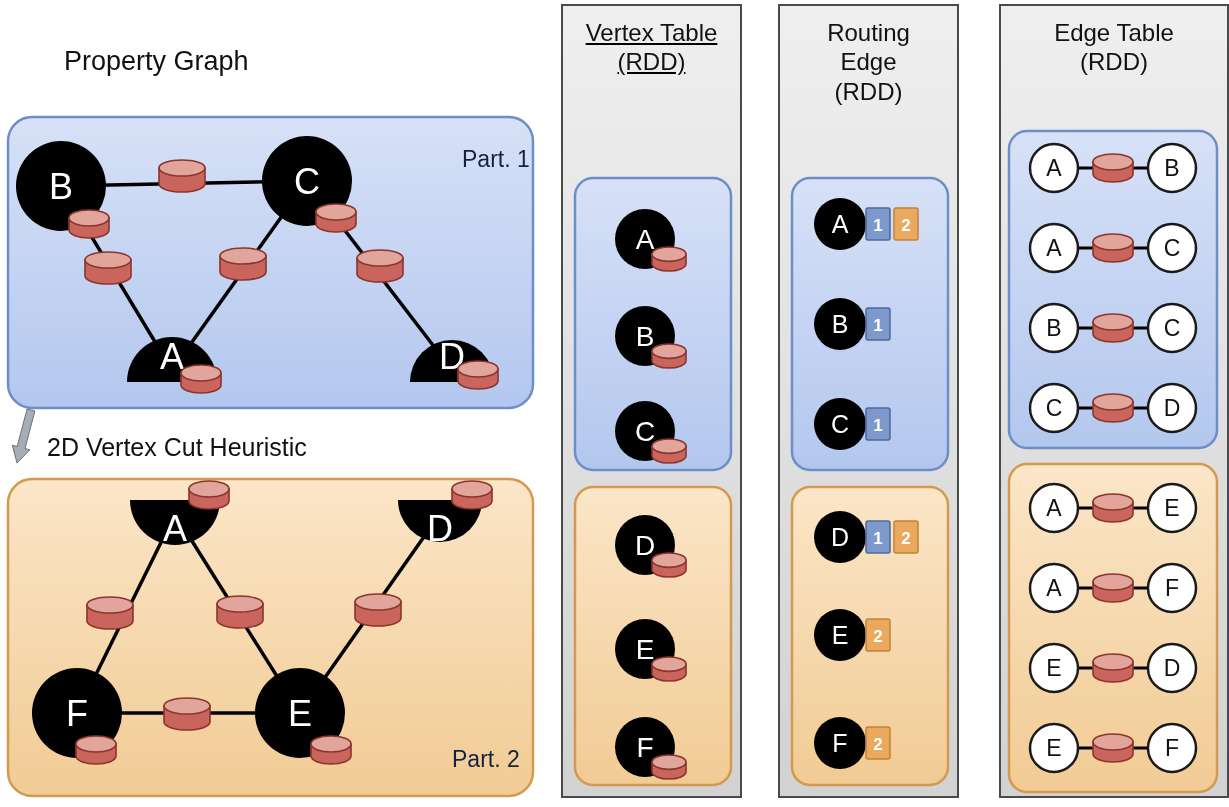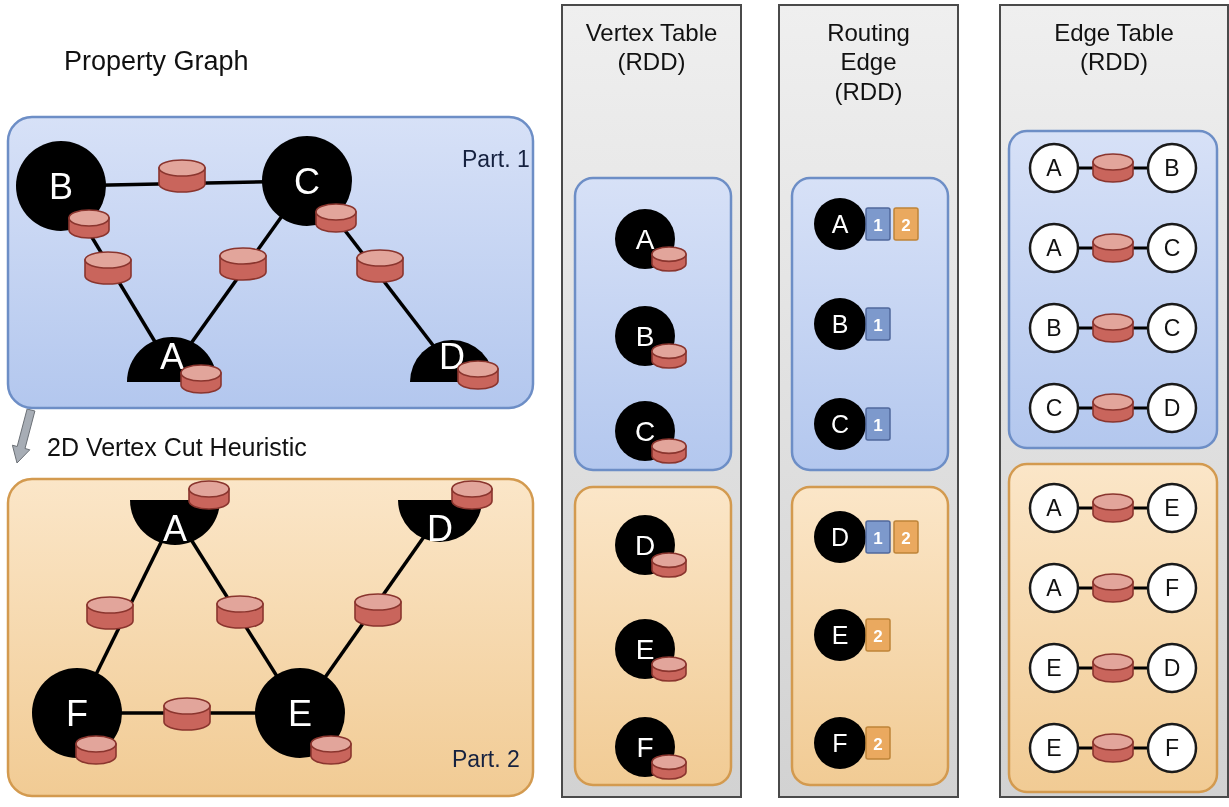--- a/index.html
+++ b/index.html
@@ -138,21 +138,21 @@
       <g>
         <path d="M 76 744 L 76 756 A 20 8 0 0 0 116 756 L 116 744 Z" fill="#c9655c" stroke="#8a352e" stroke-width="1.6"></path>
         <ellipse cx="96" cy="744" rx="20" ry="8" fill="#e2a59b" stroke="#8a352e" stroke-width="1.6"></ellipse>
       </g>
       <g>
         <path d="M 311 744 L 311 756 A 20 8 0 0 0 351 756 L 351 744 Z" fill="#c9655c" stroke="#8a352e" stroke-width="1.6"></path>
         <ellipse cx="331" cy="744" rx="20" ry="8" fill="#e2a59b" stroke="#8a352e" stroke-width="1.6"></ellipse>
       </g>
     </svg>
 
-  <div class="column" id="col-vertex" style="left:561px;width:181px;">
+  <div class="column" id="col-vertex" style="left:561px;width:181px;text-decoration:underline;">
     <div class="col-title">
       <div class="t1">Vertex Table</div>
       <div class="t2">(RDD)</div>
     </div>
   <svg width="177" height="788" class="col-svg">
         <defs>
           <linearGradient id="col-vertexB" x1="0" y1="0" x2="0" y2="1">
             <stop offset="0%" stop-color="#d7e1f7"></stop>
             <stop offset="100%" stop-color="#b3c7ee"></stop>
           </linearGradient>

